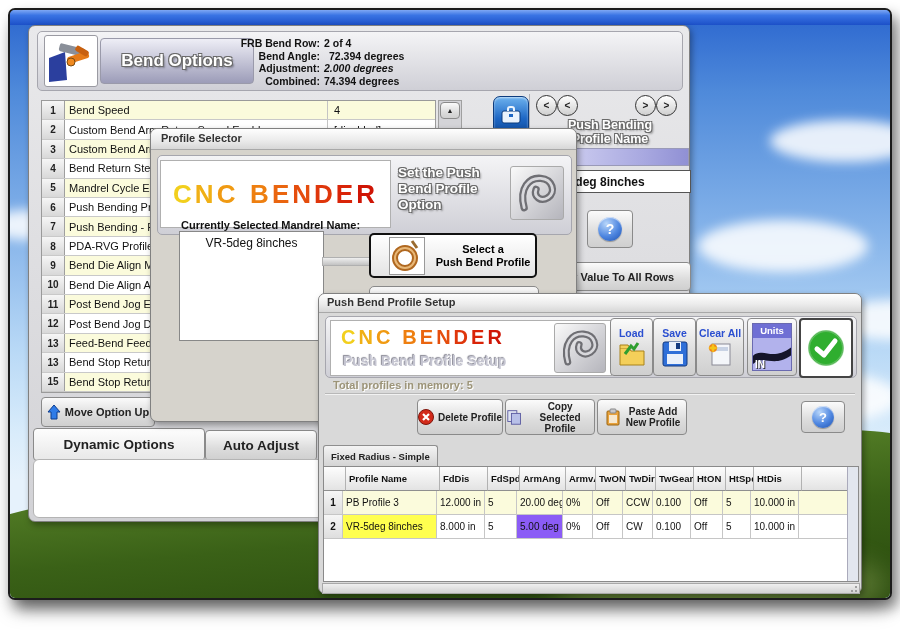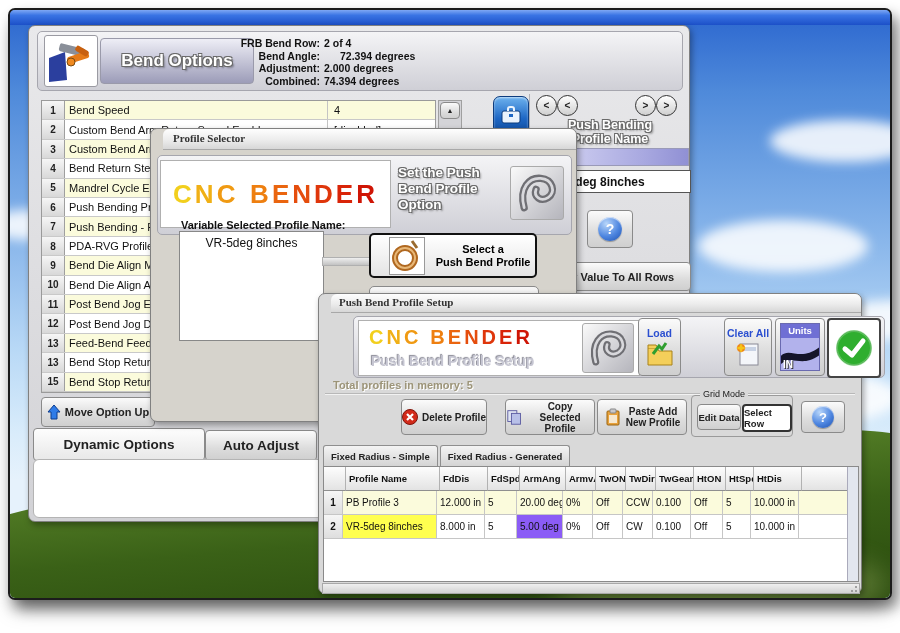--- a/index.html
+++ b/index.html
@@ -9,21 +9,21 @@
   .frame{position:absolute;left:8px;top:8px;width:880px;height:588px;border:2px solid #1c1c1c;border-radius:7px;
     overflow:hidden;background:#7fb2e8;box-shadow:6px 8px 14px rgba(0,0,0,.45), 0 14px 20px -6px rgba(0,0,0,.35);}
   .desktop{position:absolute;inset:0;background:linear-gradient(180deg,#2b66cf 0%,#4f8ada 14%,#86b4ea 38%,#b9d9f6 58%,#d9ecfb 72%,#e6f2fc 80%);}
   .bluebar{position:absolute;left:0;top:0;right:0;height:15px;background:linear-gradient(180deg,#7fa8f4 0%,#3a74e4 35%,#1c50c8 100%);}
   .cloud{position:absolute;background:#fff;border-radius:50%;filter:blur(6px);opacity:.85;}
   .grass{position:absolute;left:-60px;top:445px;width:1010px;height:260px;transform:rotate(-5deg);
     background:linear-gradient(180deg,#557f27 0%,#3a6117 30%,#27470c 75%,#1d3808 100%);border-radius:40% 25% 0 0/46px;}
   .grassglow{position:absolute;left:540px;top:540px;width:340px;height:70px;border-radius:50%;filter:blur(14px);opacity:.3;background:#cfe08a;}
   
   .win{position:absolute;background:#d9d9d9;border:1px solid #808080;border-radius:7px;box-shadow:2px 3px 6px rgba(0,0,0,.35);}
-  .titlebar{position:absolute;left:12px;top:0;right:0;background:linear-gradient(180deg,#fefefe,#ececec 55%,#d7d7d7);border-bottom:1px solid #a8a8a8;border-radius:6px 6px 0 0;font-family:Liberation Serif, serif;}
+  .titlebar{position:absolute;left:0;top:0;right:0;background:linear-gradient(180deg,#fefefe,#ececec 55%,#d7d7d7);border-bottom:1px solid #a8a8a8;border-radius:6px 6px 0 0;}
   .titletext{font-size:11px;font-weight:bold;color:#333;}
   .panel{position:absolute;background:linear-gradient(180deg,#f4f4f6,#cfcfd6);border:1px solid #a6a6ae;border-radius:5px;}
   .btn{position:absolute;background:linear-gradient(180deg,#fbfbfb,#dcdcdc 60%,#cfcfcf);border:1px solid #8a8a8a;border-radius:4px;
     display:flex;align-items:center;justify-content:center;gap:4px;font-weight:bold;color:#222;cursor:default;}
   .emboss{color:#fff;text-shadow:-1px -1px 0 #6a6a6a,1px -1px 0 #6a6a6a,-1px 1px 0 #6a6a6a,1px 1px 0 #6a6a6a,2px 2px 2px rgba(0,0,0,.35);}
   .circle-q{border-radius:50%;background:radial-gradient(circle at 35% 28%,#b8d6fa,#4e86e0 55%,#1c4fae);color:#fff;font-weight:bold;
     display:flex;align-items:center;justify-content:center;box-shadow:inset 0 1px 1px rgba(255,255,255,.7),0 1px 1px rgba(0,0,0,.3);}
   
   .opt-table{position:absolute;border:1px solid #9a9a9a;background:#fff;display:flex;flex-direction:column;}
   .opt-row{flex:1;display:flex;border-bottom:1px solid #c9c9c9;background:#fff;overflow:hidden;}
@@ -80,25 +80,25 @@
         <div class="abs" style="left:62px;top:6px;width:152px;height:44px;background:linear-gradient(180deg,#eeeef6,#9c9cb8);border:1px solid #9a9aaa;border-radius:4px;display:flex;align-items:center;justify-content:center;">
           <span class="emboss" style="font-size:17px;font-weight:bold;">Bend Options</span>
         </div>
         <div class="abs" style="left:170px;top:5px;width:300px;height:50px;">
           <div style="display:flex;font-size:10.5px;font-weight:bold;line-height:12.5px;color:#111;">
             <span style="width:112px;text-align:right;">FRB Bend Row:</span>
             <span style="margin-left:4px;">2 of 4</span>
           </div>
           <div style="display:flex;font-size:10.5px;font-weight:bold;line-height:12.5px;color:#111;">
             <span style="width:112px;text-align:right;">Bend Angle:</span>
-            <span style="margin-left:20px;text-align:center;">72.394 degrees</span>
+            <span style="margin-left:9px;text-align:center;">72.394 degrees</span>
           </div>
           <div style="display:flex;font-size:10.5px;font-weight:bold;line-height:12.5px;color:#111;">
             <span style="width:112px;text-align:right;">Adjustment:</span>
-            <span style="margin-left:4px;">2.000 degrees</span>
+            <span style="margin-left:4px;font-style:italic;">2.000 degrees</span>
           </div>
           <div style="display:flex;font-size:10.5px;font-weight:bold;line-height:12.5px;color:#111;">
             <span style="width:112px;text-align:right;">Combined:</span>
             <span style="margin-left:4px;">74.394 degrees</span>
           </div>
         </div>
       </div>
 
       <div class="opt-table" style="left:12px;top:74px;width:393px;height:291px;">
           <div class="opt-row alt">
@@ -255,21 +255,21 @@
           <div>Bend Profile</div>
           <div>Option</div>
         </div>
         <div class="silveric abs" style="left:352px;top:10px;width:52px;height:52px;">
           <svg width="44" height="44" viewBox="0 0 48 48">
             <path d="M10 40 C4 18 16 7 28 8 C41 9 45 23 36 29 C28 34 20 28 23 20" fill="none" stroke="#6f6f74" stroke-width="8" stroke-linecap="round"></path>
             <path d="M10 40 C4 18 16 7 28 8 C41 9 45 23 36 29 C28 34 20 28 23 20" fill="none" stroke="#d8d8dc" stroke-width="3" stroke-linecap="round"></path>
           </svg>
         </div>
       </div>
-      <div class="abs" style="left:30px;top:90px;font-size:11px;font-weight:bold;color:#111;">Variable Selected Profile Name:</div>
+      <div class="abs" style="left:30px;top:90px;font-size:11px;font-weight:bold;color:#111;">Currently Selected Mandrel Name:</div>
       <div class="abs" style="left:28px;top:102px;width:143px;height:108px;background:#fff;border:1px solid #888;">
         <div style="text-align:center;padding-top:4px;font-size:12px;color:#111;">VR-5deg 8inches</div>
       </div>
       <div class="abs" style="left:171px;top:128px;width:47px;height:7px;background:linear-gradient(180deg,#efefef,#c2c2c2);border:1px solid #b0b0b0;"></div>
       <div class="abs" style="left:218px;top:104px;width:168px;height:45px;background:linear-gradient(180deg,#ffffff,#e4e4e4);border:2px solid #111;border-radius:5px;display:flex;align-items:center;gap:6px;padding-left:18px;box-sizing:border-box;">
         <div style="width:34px;height:36px;position:relative;background:#fff;border:1px solid #999;">
           <svg width="32" height="34" viewBox="0 0 32 34">
             <line x1="22" y1="3" x2="27" y2="10" stroke="#9a6b2f" stroke-width="3"></line>
             <circle cx="15" cy="20" r="10" fill="none" stroke="#b06820" stroke-width="6"></circle>
             <circle cx="15" cy="20" r="10" fill="none" stroke="#e8b878" stroke-width="2"></circle>
@@ -280,38 +280,47 @@
           <div>Push Bend Profile</div>
         </div>
       </div>
       <div class="abs" style="left:218px;top:157px;width:168px;height:30px;background:linear-gradient(180deg,#f6f6f6,#ddd);border:1px solid #8a8a8a;border-radius:5px;"></div>
     </div>
 
     <div class="win" style="left:308px;top:283px;width:542px;height:299px;background:#d9d9d9;">
       <div class="titlebar" style="height:18px;">
         <div class="titletext" style="padding:2px 0 0 8px;">Push Bend Profile Setup</div>
       </div>
-      <div class="panel" style="left:6px;top:22px;width:530px;height:60px;margin-left:28px;">
+      <div class="panel" style="left:6px;top:22px;width:530px;height:60px;">
         <div class="abs" style="left:4px;top:3px;width:280px;height:54px;background:#fff;border:1px solid #b0b0b0;">
           <div style="position:absolute;left:10px;top:5px;font-size:20px;font-weight:bold;"><span style="color: rgb(242, 207, 29); margin-right: 3px;">C</span><span style="color: rgb(240, 176, 22); margin-right: 3px;">N</span><span style="color: rgb(240, 154, 18); margin-right: 3px;">C</span><span style="display: inline-block; width: 0.45em;"></span><span style="color: rgb(238, 127, 16); margin-right: 3px;">B</span><span style="color: rgb(234, 101, 15); margin-right: 3px;">E</span><span style="color: rgb(229, 77, 13); margin-right: 3px;">N</span><span style="color: rgb(223, 54, 11); margin-right: 3px;">D</span><span style="color: rgb(217, 36, 8); margin-right: 3px;">E</span><span style="color: rgb(207, 21, 5); margin-right: 3px;">R</span></div>
           <div style="position:absolute;left:12px;top:32px;font-size:14px;font-weight:bold;color:#c6c6d2;text-shadow:1px 1px 0 #fff,-1px -1px 1px #8a8a96;">Push Bend Profile Setup</div>
         </div>
         <div class="silveric abs" style="left:228px;top:6px;width:50px;height:48px;">
           <svg width="42" height="42" viewBox="0 0 48 48">
             <path d="M10 40 C4 18 16 7 28 8 C41 9 45 23 36 29 C28 34 20 28 23 20" fill="none" stroke="#6f6f74" stroke-width="8" stroke-linecap="round"></path>
             <path d="M10 40 C4 18 16 7 28 8 C41 9 45 23 36 29 C28 34 20 28 23 20" fill="none" stroke="#d8d8dc" stroke-width="3" stroke-linecap="round"></path>
           </svg>
         </div>
 
         <div class="btn" style="left:284px;top:1px;width:41px;height:56px;flex-direction:column;gap:1px;">
           <span class="filelabel">Load</span>
           <svg width="30" height="28" viewBox="0 0 30 28">
             <path d="M3 8 h9 l2 3 h13 v14 h-24 z" fill="#f4cf5a" stroke="#a8821a"></path>
             <path d="M3 8 v-3 h8 l2 3" fill="#f4cf5a" stroke="#a8821a"></path>
             <path d="M8 14 l6-8 3 3 4-6" fill="none" stroke="#2f9e2f" stroke-width="3"></path>
+          </svg>
+        </div>
+        <div class="btn" style="left:327px;top:1px;width:41px;height:56px;flex-direction:column;gap:1px;">
+          <span class="filelabel">Save</span>
+          <svg width="28" height="28" viewBox="0 0 28 28">
+            <rect x="2" y="2" width="24" height="24" rx="2" fill="#2f6fd8" stroke="#143a80"></rect>
+            <rect x="8" y="2" width="12" height="9" fill="#eaf0fa"></rect>
+            <rect x="15" y="3" width="4" height="6" fill="#143a80"></rect>
+            <rect x="6" y="14" width="16" height="10" fill="#eaf0fa"></rect>
           </svg>
         </div>
         <div class="btn" style="left:370px;top:1px;width:46px;height:56px;flex-direction:column;gap:1px;">
           <span class="filelabel">Clear All</span>
           <svg width="28" height="28" viewBox="0 0 28 28">
             <rect x="6" y="4" width="18" height="21" fill="#f4f6fa" stroke="#8a8a96"></rect>
             <rect x="8" y="7" width="14" height="4" fill="#c8d2e4"></rect>
             <circle cx="7" cy="8" r="4" fill="#f08a18"></circle>
             <path d="M7 3 L8.3 6.5 L12 8 L8.3 9.5 L7 13 L5.7 9.5 L2 8 L5.7 6.5 Z" fill="#f5c518"></path>
           </svg>
@@ -329,21 +338,21 @@
           <svg width="38" height="38" viewBox="0 0 38 38">
             <circle cx="19" cy="19" r="17" fill="#2fae2f" stroke="#187018"></circle>
             <circle cx="19" cy="19" r="17" fill="none" stroke="#7fd87f" stroke-width="2" opacity=".6"></circle>
             <path d="M10 20 L17 26 L28 12" fill="none" stroke="#fff" stroke-width="5" stroke-linecap="round" stroke-linejoin="round"></path>
           </svg>
         </div>
       </div>
       <div class="abs" style="left:14px;top:85px;font-size:11px;font-weight:bold;color:#9c9478;text-shadow:1px 1px 0 #fff;">Total profiles in memory: 5</div>
       <div class="abs" style="left:6px;top:99px;width:530px;height:0;border-top:1px solid #b8b8b8;border-bottom:1px solid #f2f2f2;"></div>
 
-      <div class="btn" style="left:82px;top:105px;width:84px;height:34px;font-size:10px;">
+      <div class="btn" style="left:98px;top:105px;width:84px;height:34px;font-size:10px;">
         <svg width="16" height="16" viewBox="0 0 16 16">
           <circle cx="8" cy="8" r="7.5" fill="#d22a1a" stroke="#7e150c"></circle>
             <path d="M5 5l6 6M11 5l-6 6" stroke="#fff" stroke-width="2.2"></path>
         </svg>
         <span>Delete Profile</span>
       </div>
       <div class="btn" style="left:186px;top:105px;width:88px;height:34px;font-size:10px;line-height:11px;">
         <svg width="18" height="18" viewBox="0 0 18 18">
           <rect x="2" y="2" width="10" height="12" fill="#dfe4f2" stroke="#5a5aa0"></rect>
           <rect x="6" y="5" width="10" height="12" fill="#b8c0e8" stroke="#5a5aa0"></rect>
@@ -351,38 +360,28 @@
         <span style="text-align:center;"><span>Copy</span><br><span>Selected Profile</span></span>
       </div>
       <div class="btn" style="left:278px;top:105px;width:88px;height:34px;font-size:10px;line-height:11px;">
         <svg width="18" height="18" viewBox="0 0 18 18">
           <rect x="3" y="3" width="12" height="14" rx="1" fill="#e8a23c" stroke="#9a6410"></rect>
           <rect x="6" y="1" width="6" height="4" rx="1" fill="#c8c8cc" stroke="#888"></rect>
           <rect x="5" y="7" width="8" height="8" fill="#f6e8d0"></rect>
         </svg>
         <span style="text-align:center;"><span>Paste Add</span><br><span>New Profile</span></span>
       </div>
-      <div class="fieldset" style="left:372px;top:101px;width:100px;height:40px;">
-        <div class="legend">Grid Mode</div>
-        <div class="btn" style="left:5px;top:8px;width:42px;height:24px;font-size:9.5px;">
-          <span>Edit Data</span>
-        </div>
-        <div class="btn" style="left:50px;top:8px;width:46px;height:24px;font-size:9.5px;border:2px solid #333;background:#fff;">
-          <span>Select Row</span>
-        </div>
-      </div>
       <div class="btn" style="left:482px;top:107px;width:42px;height:30px;">
         <div class="circle-q" style="width:22px;height:22px;font-size:13px;">
             <span>?</span>
           </div>
       </div>
 
       <div class="abs" style="left:4px;top:147px;display:flex;align-items:flex-end;">
           <div class="tab">Fixed Radius - Simple</div>
-          <div class="tab">Fixed Radius - Generated</div>
         </div>
 
       <div class="grid" style="left:4px;top:172px;width:534px;height:114px;">
         <div style="position:absolute;inset:0;">
             <div class="grow">
               <div class="gcell ghead" style="width: 18px;"></div>
               <div class="gcell ghead" style="width: 90px;">Profile Name</div>
               <div class="gcell ghead" style="width: 44px;">FdDis</div>
               <div class="gcell ghead" style="width: 28px;">FdSpd</div>
               <div class="gcell ghead" style="width: 42px;">ArmAng</div>

